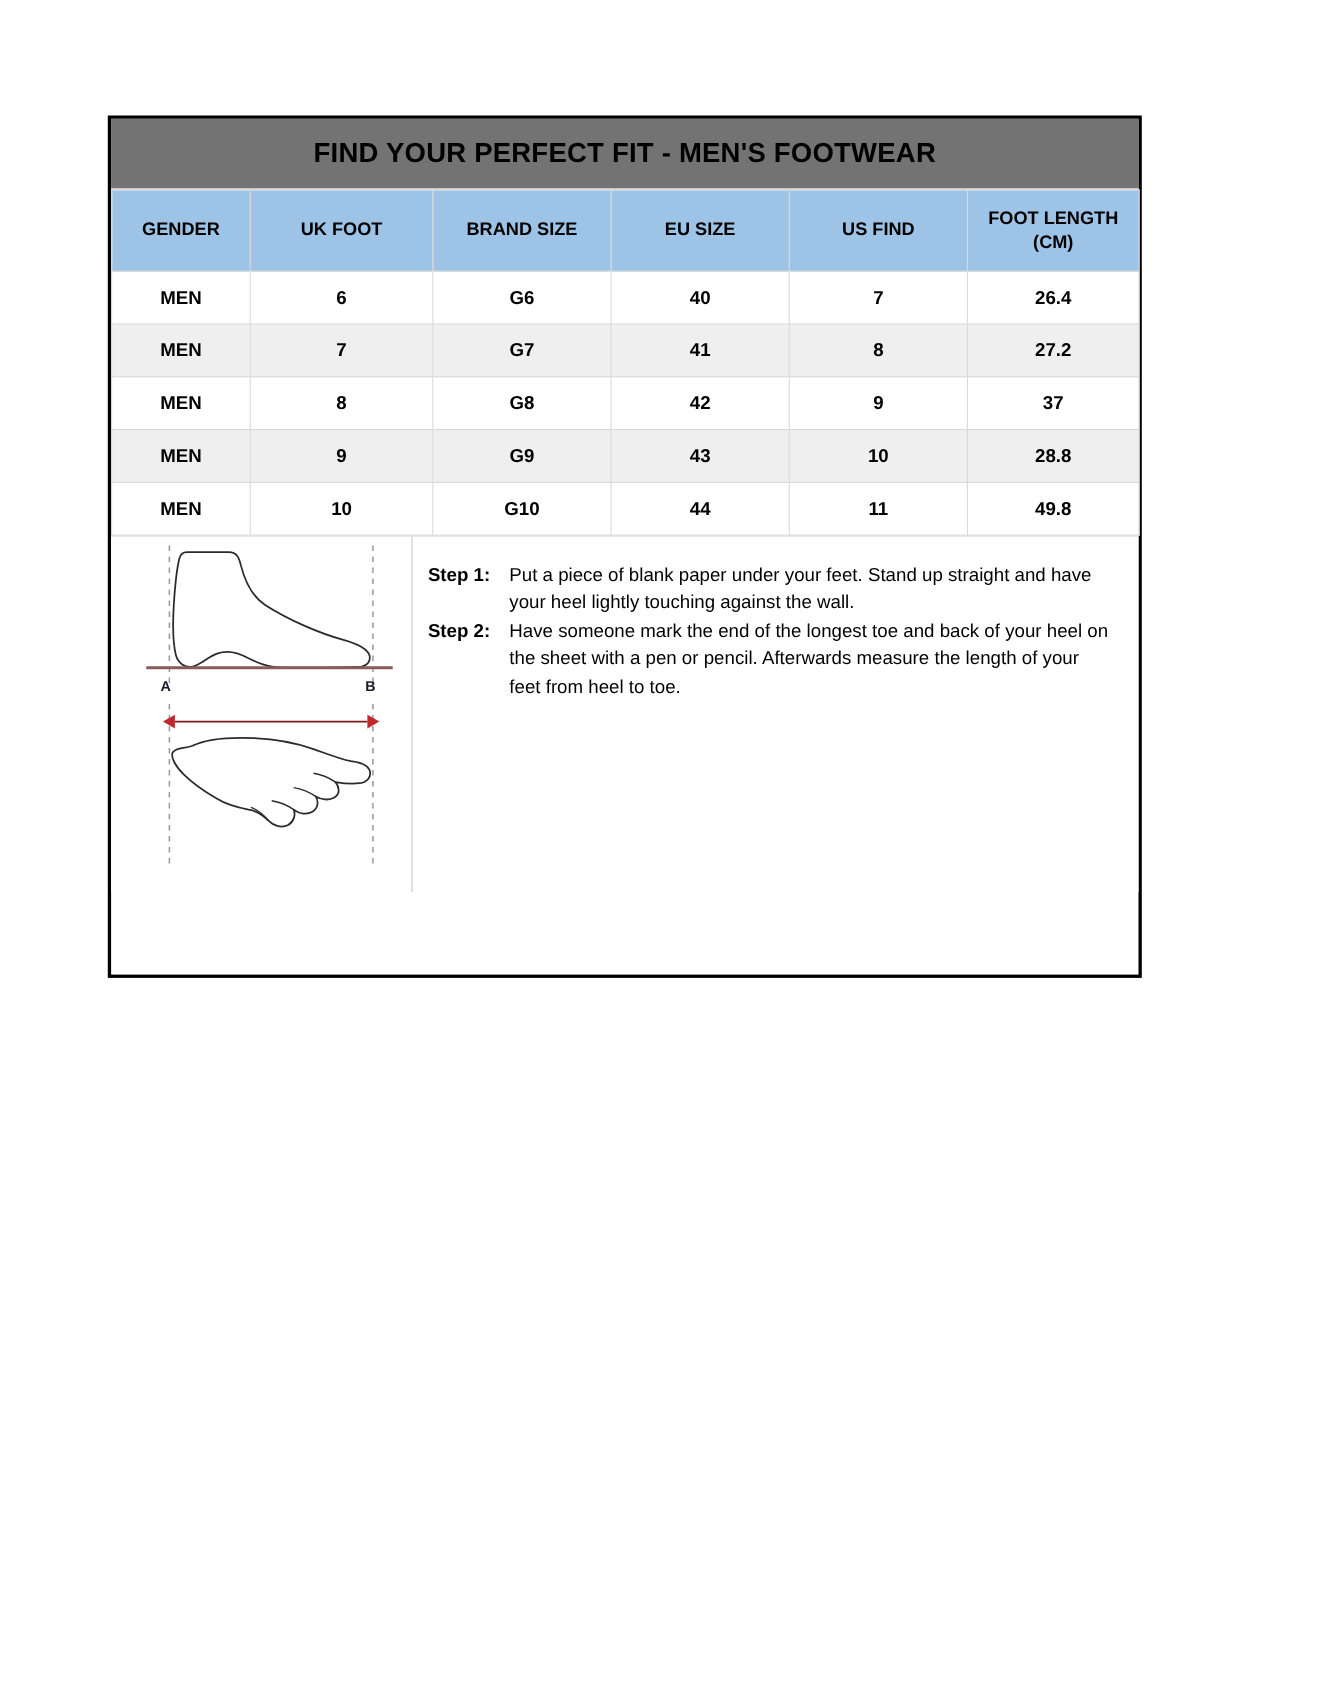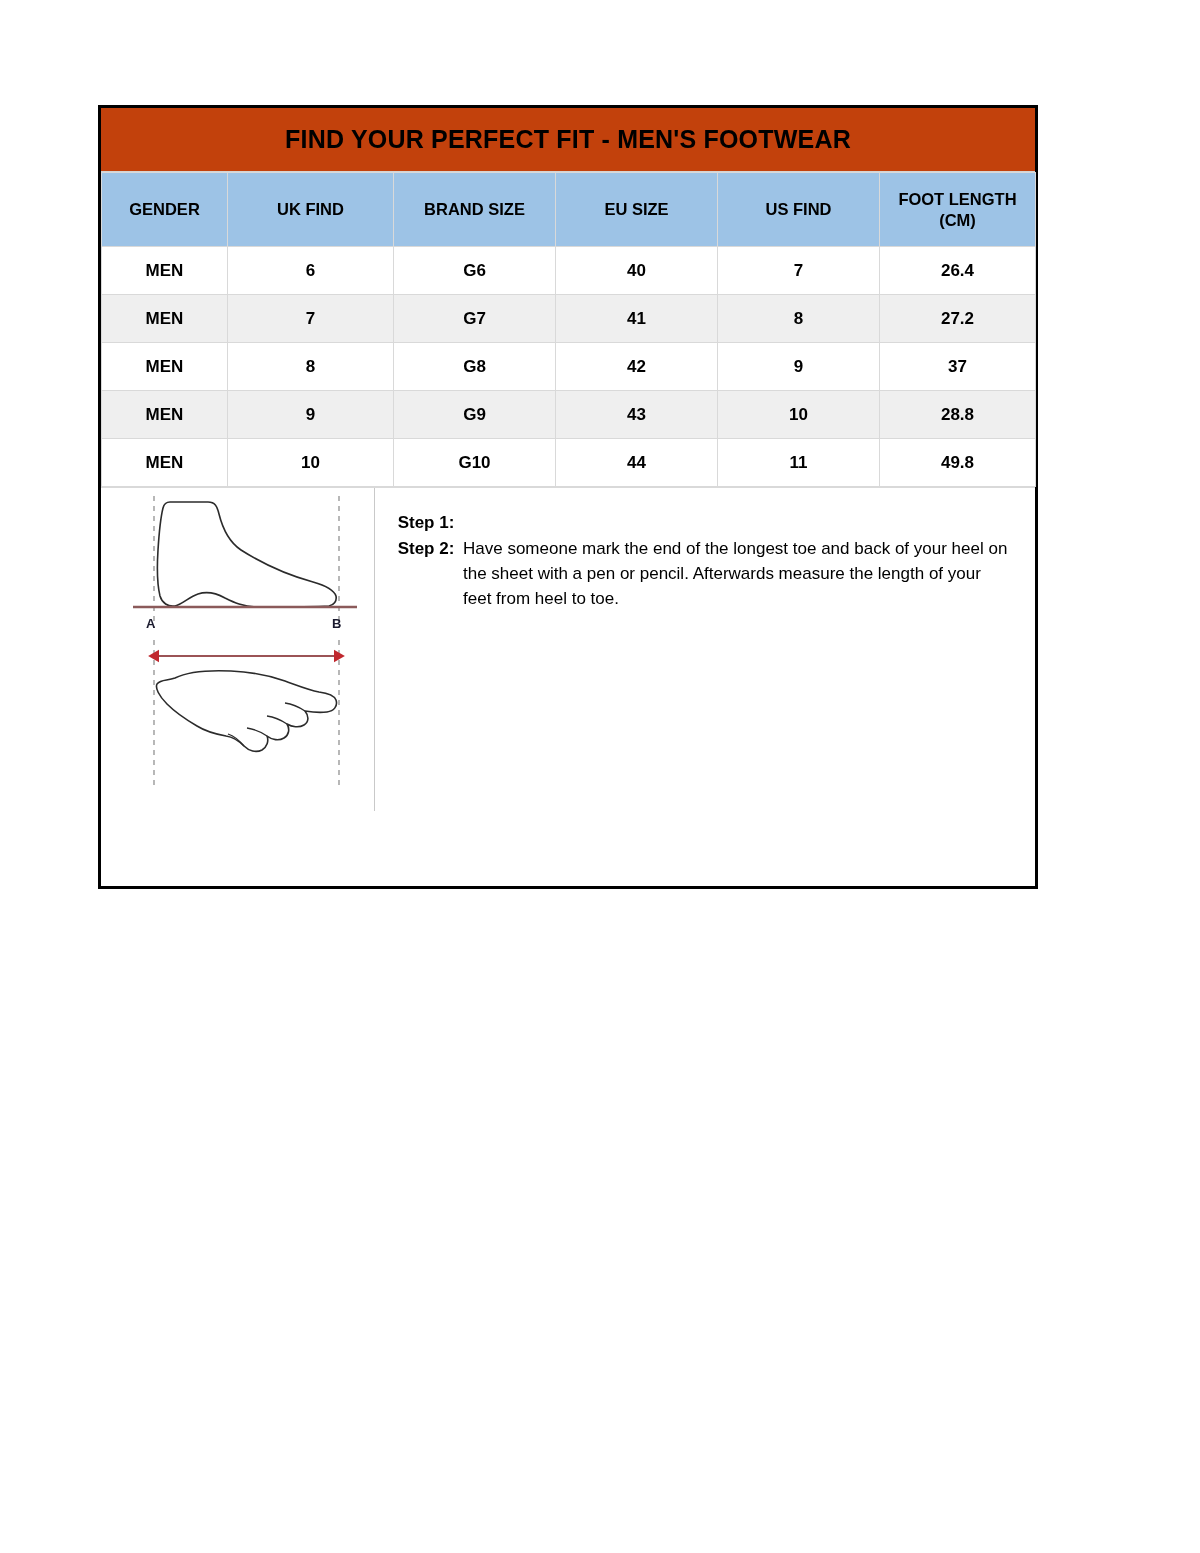--- a/index.html
+++ b/index.html
@@ -35,21 +35,21 @@
     border: 3px solid #000000;
     background: #ffffff;
   }
 
   
   .title-row {
     height: 64px;
     display: flex;
     align-items: center;
     justify-content: center;
-    background: #c2410c;
+    background: #737373;
     border-bottom: 1px solid #d4d4d4;
   }
   .title-text {
     font-size: 25px;
     font-weight: bold;
     letter-spacing: 0.2px;
     color: #000000;
     white-space: nowrap;
   }
 
@@ -126,21 +126,20 @@
     display: flex;
     align-items: flex-start;
     margin-bottom: 1px;
   }
   .step-label {
     font-size: 17px;
     font-weight: bold;
     flex: 0 0 74px;
     line-height: 1.48;
     white-space: nowrap;
-    text-align: center;
   }
   .step-text {
     font-size: 17px;
     font-weight: normal;
     line-height: 1.48;
   }
 
   .foot-svg {
     position: absolute;
     left: 12px;
@@ -166,21 +165,21 @@
         <col class="c-eu">
           <col class="c-us">
           <col class="c-foot">
       </colgroup>
       <thead>
         <tr>
           <th>
             <span>GENDER</span>
           </th>
           <th>
-            <span>UK FIND</span>
+            <span>UK FOOT</span>
           </th>
           <th>
             <span>BRAND SIZE</span>
           </th>
           <th>
             <span>EU SIZE</span>
           </th>
           <th>
             <span>US FIND</span>
           </th>
@@ -299,20 +298,21 @@
           <path d="M 154 248 C 148 244 141 241 134 240" fill="none" stroke="#2b2b2b" stroke-width="1.3"></path>
           <path d="M 131 258 C 126 252 121 248 115 246" fill="none" stroke="#2b2b2b" stroke-width="1.3"></path>
         </svg>
       </div>
 
       <div class="measure-cell">
 
         <div class="steps">
           <div class="step">
             <div class="step-label">Step 1:</div>
+            <div class="step-text">Put a piece of blank paper under your feet. Stand up straight and have your heel lightly touching against the wall.</div>
           </div>
           <div class="step">
             <div class="step-label">Step 2:</div>
             <div class="step-text">Have someone mark the end of the longest toe and back of your heel on the sheet with a pen or pencil. Afterwards measure the length of your feet from heel to toe.</div>
           </div>
         </div>
       </div>
 
     </div>
   </div>

